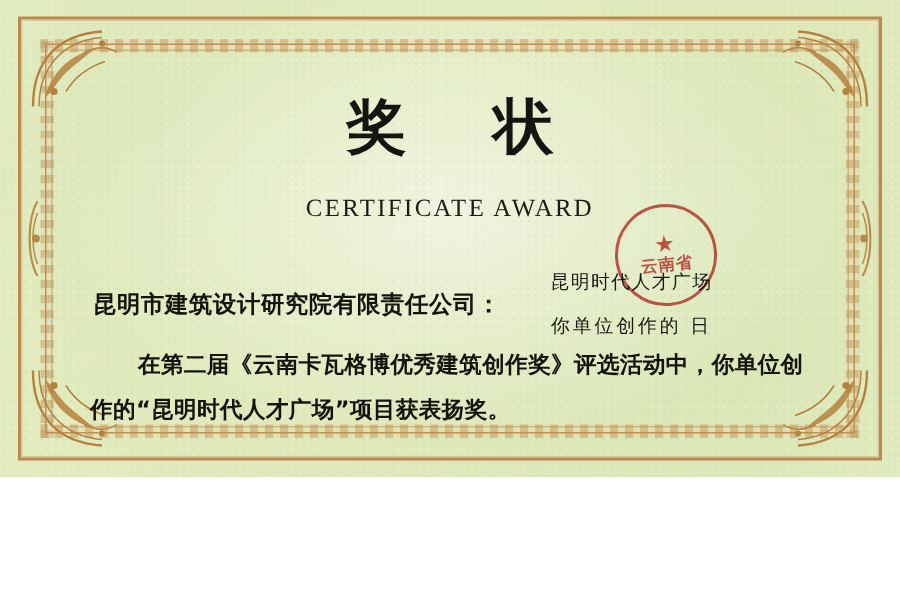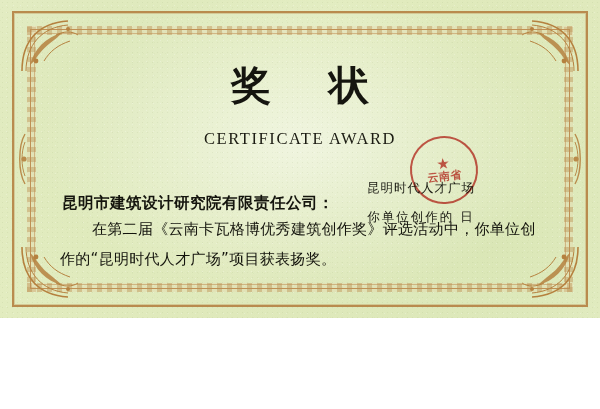--- a/index.html
+++ b/index.html
@@ -125,24 +125,25 @@
     margin-top: 44px;
     padding-left: 18px;
     font-family: "DejaVu Sans", "Liberation Sans", sans-serif;
     font-size: 15.5px;
     font-weight: 700;
     color: #14140d;
     letter-spacing: .5px;
   }
 
   .body-text {
+    margin-top: 14px;
     padding: 0 10px 0 16px;
     font-family: "DejaVu Sans", "Liberation Sans", sans-serif;
     font-size: 15px;
-    font-weight: 400;
+    font-weight: 700;
     line-height: 2.0;
     color: #14140d;
     letter-spacing: .3px;
   }
   .body-text .indent { display: inline-block; width: 32px; }
 
   .signature {
     position: absolute;
     right: 30px;
     bottom: 50px;

